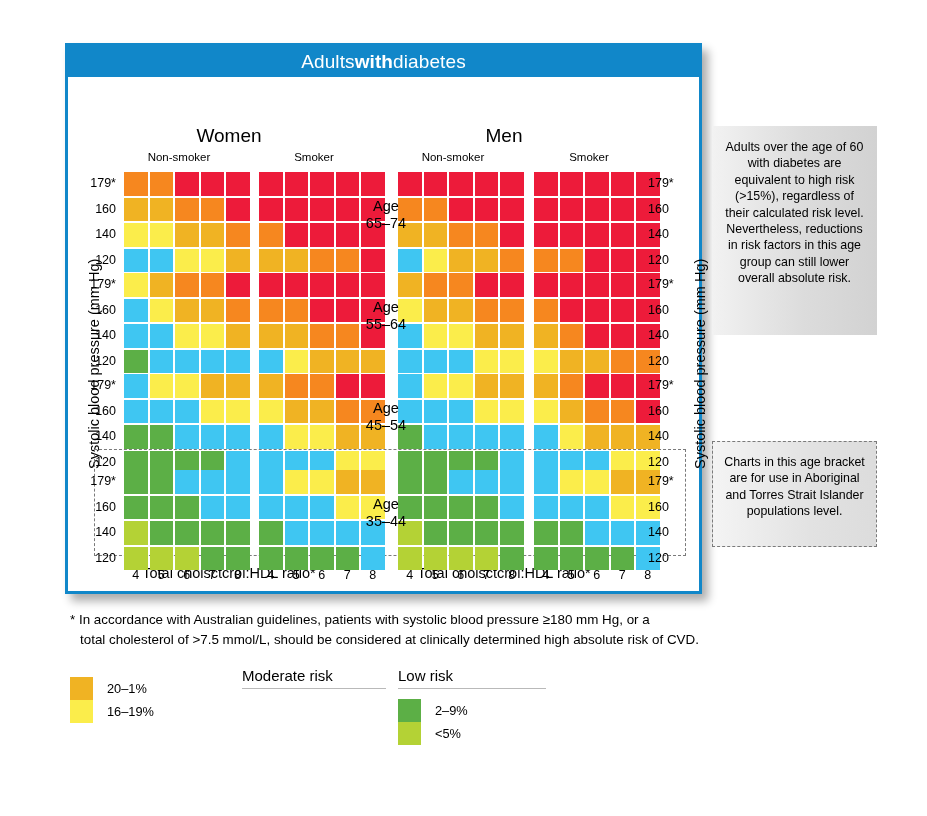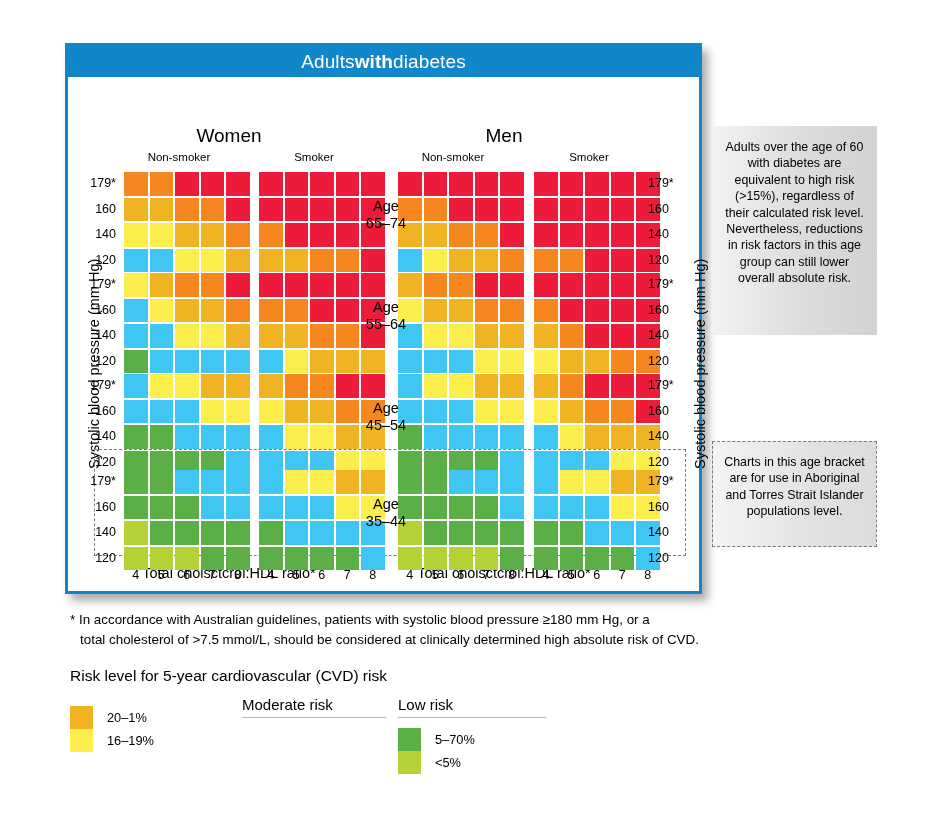--- a/index.html
+++ b/index.html
@@ -693,21 +693,20 @@
 
 <div id="side-note-grey">Adults over the age of 60 with diabetes are equivalent to high risk (&gt;15%), regardless of their calculated risk level. Nevertheless, reductions in risk factors in this age group can still lower overall absolute risk.</div>
 <div id="side-note-dashed">Charts in this age bracket are for use in Aboriginal and Torres Strait Islander populations level.</div>
 
 <div id="footnote">
   <span>* In accordance with Australian guidelines, patients with systolic blood pressure ≥180 mm Hg, or a</span>
   <span class="fn-indent">total cholesterol of &gt;7.5 mmol/L, should be considered at clinically determined high absolute risk of CVD.</span>
 </div>
 
 <div id="legend">
-  <div id="legend-title">Risk level for 5-year cardiovascular (CVD) risk</div>
   <div id="legend-cols">
     <div class="legend-col" id="legend-col-high">
       <div class="legend-items">
           <div class="legend-item">
             <div class="legend-swatch" style="background: rgb(240, 179, 35);"></div>
             <div class="legend-text">20–1%</div>
           </div>
           <div class="legend-item">
             <div class="legend-swatch" style="background: rgb(251, 237, 75);"></div>
             <div class="legend-text">16–19%</div>
@@ -715,21 +714,21 @@
         </div>
     </div>
     <div class="legend-col" id="legend-col-mod">
       <div class="legend-col-head">Moderate risk</div>
     </div>
     <div class="legend-col" id="legend-col-low">
       <div class="legend-col-head">Low risk</div>
       <div class="legend-items">
           <div class="legend-item">
             <div class="legend-swatch" style="background: rgb(92, 175, 70);"></div>
-            <div class="legend-text">5–70%</div>
+            <div class="legend-text">2–9%</div>
           </div>
           <div class="legend-item">
             <div class="legend-swatch" style="background: rgb(180, 210, 53);"></div>
             <div class="legend-text">&lt;5%</div>
           </div>
         </div>
     </div>
   </div>
 </div>
 

